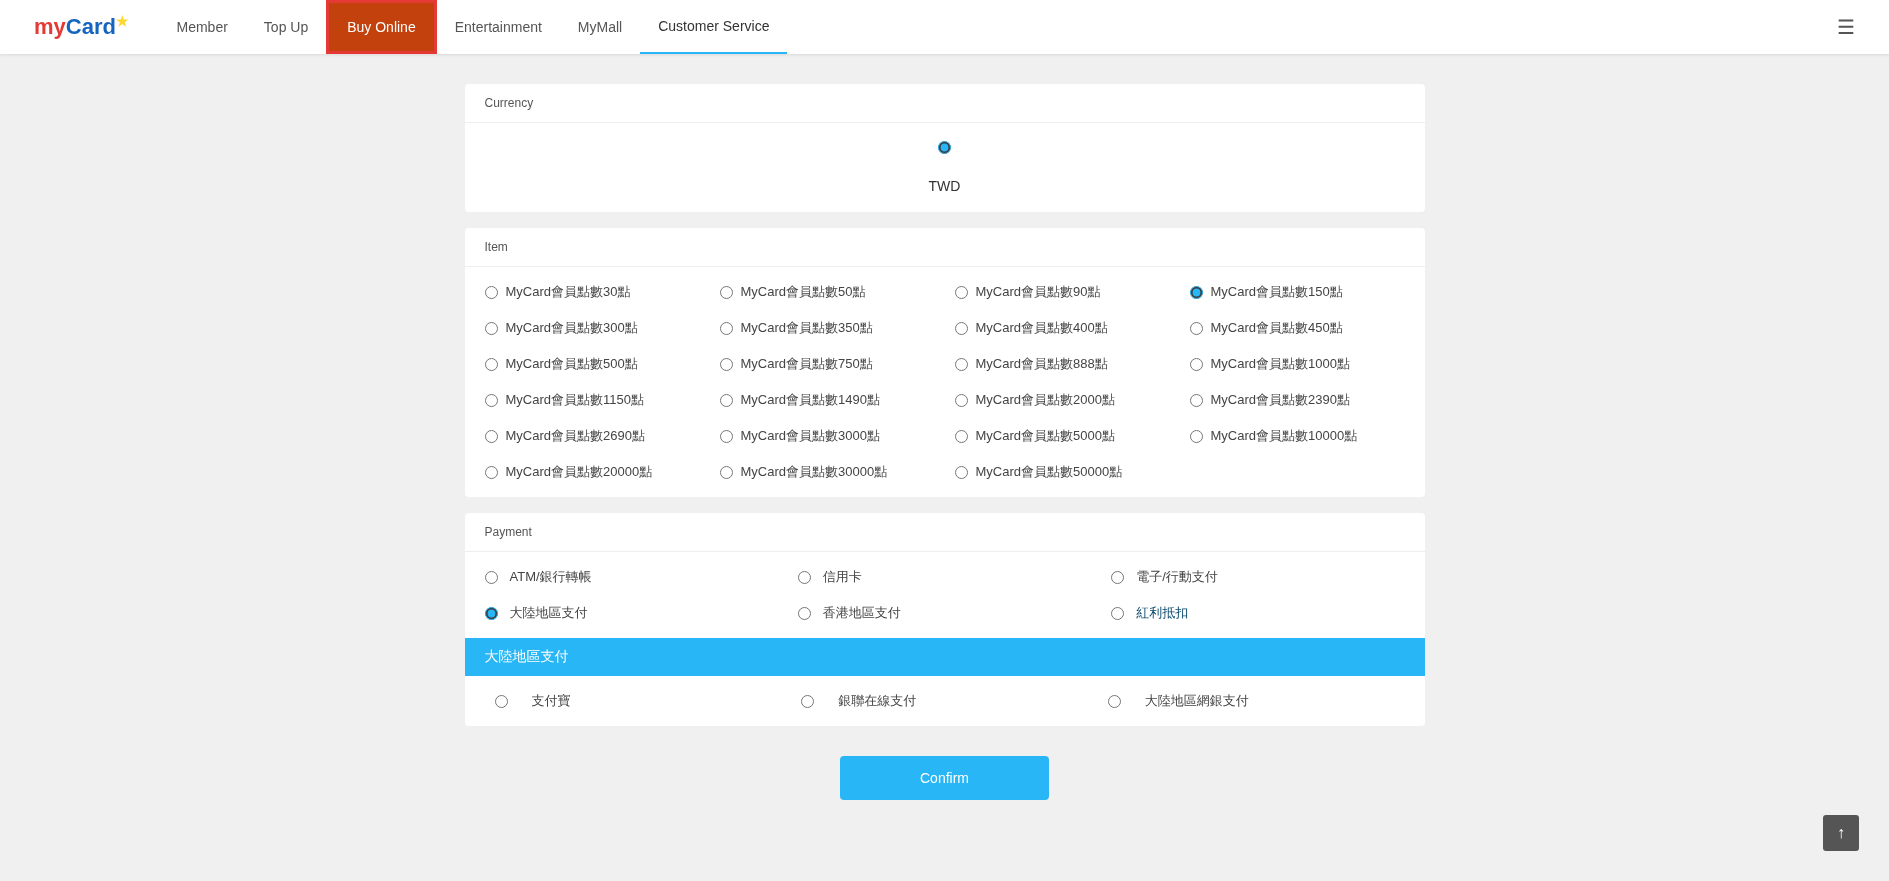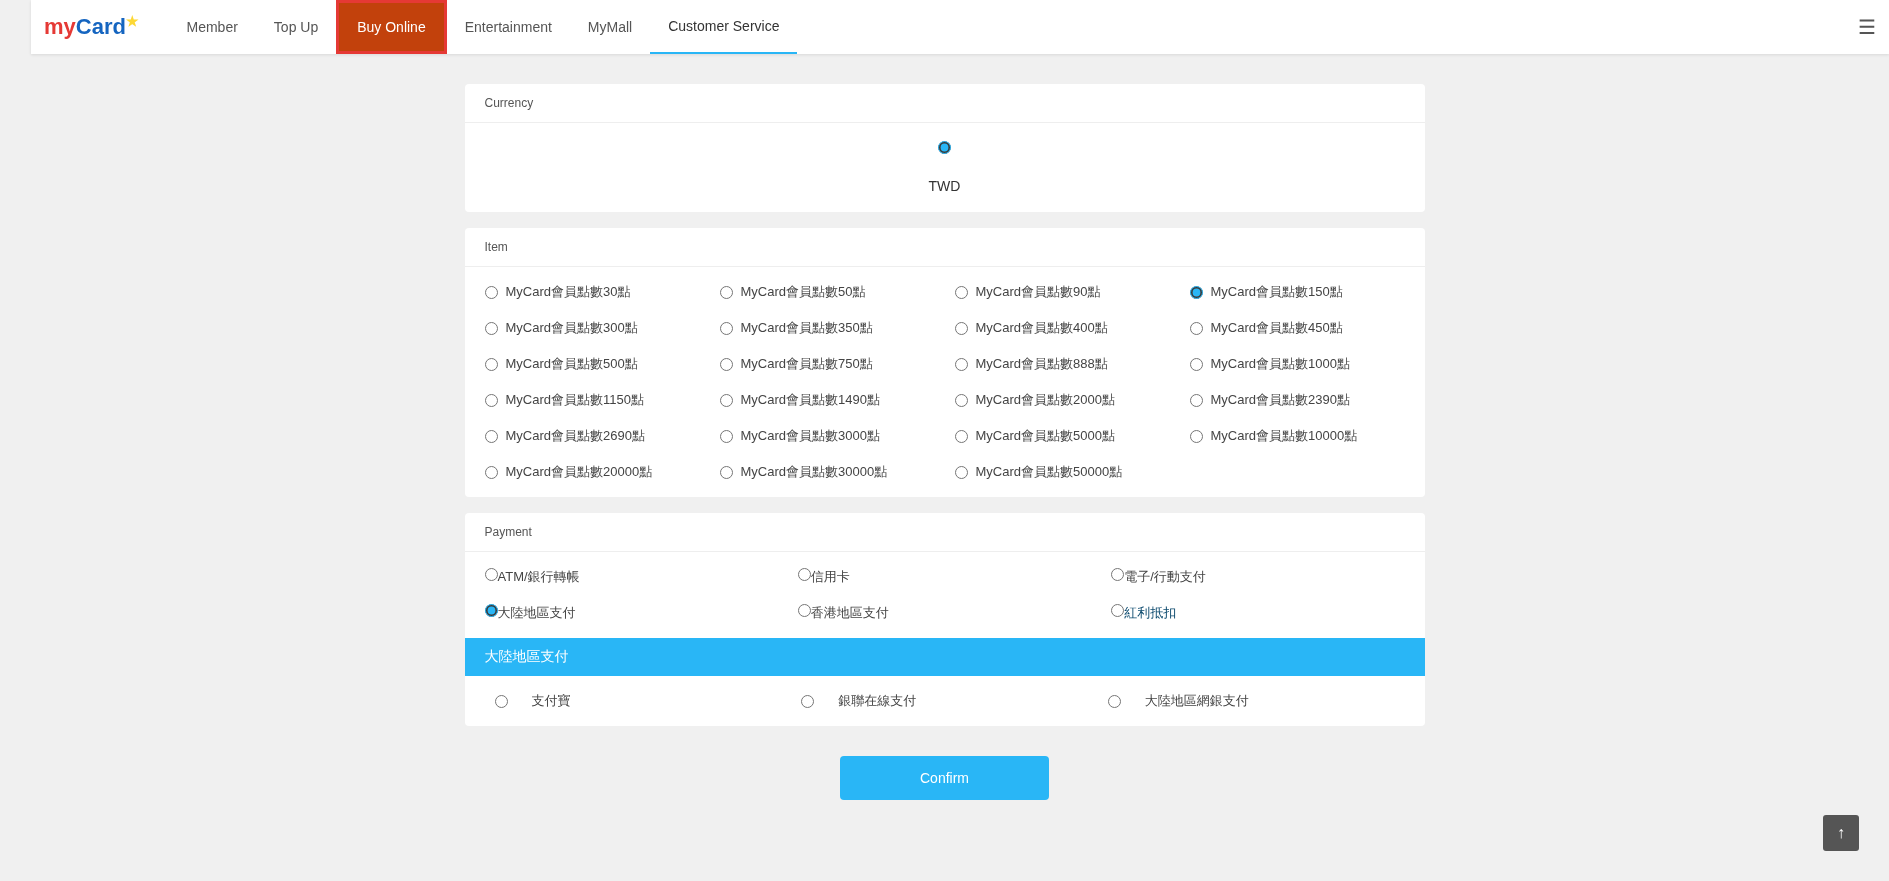--- a/index.html
+++ b/index.html
@@ -10,25 +10,24 @@
       font-size: 14px;
       color: #333;
     }
 
     
     .header {
       background: #fff;
       height: 54px;
       display: flex;
       align-items: center;
-      padding: 0 13px;
+      padding: 0 34px;
       box-shadow: 0 1px 3px rgba(0,0,0,0.1);
       position: relative;
       z-index: 10;
-      margin-left: 31px;
     }
     .logo {
       display: flex;
       align-items: center;
       margin-right: 30px;
     }
     .logo-text {
       font-size: 22px;
       font-weight: bold;
     }
@@ -128,22 +127,22 @@
 
     
     .payment-grid {
       display: grid;
       grid-template-columns: repeat(3, 1fr);
       gap: 6px 0;
       padding: 10px 10px;
     }
     .payment-option {
       display: flex;
-      align-items: flex-start;
-      gap: 0;
+      align-items: center;
+      gap: 12px;
       padding: 6px 10px;
       font-size: 13px;
       color: #444;
     }
     .payment-option input[type="radio"] {
       accent-color: #29b6f6;
     }
     .payment-option a {
       color: #0c4a6e;
       text-decoration: none;

